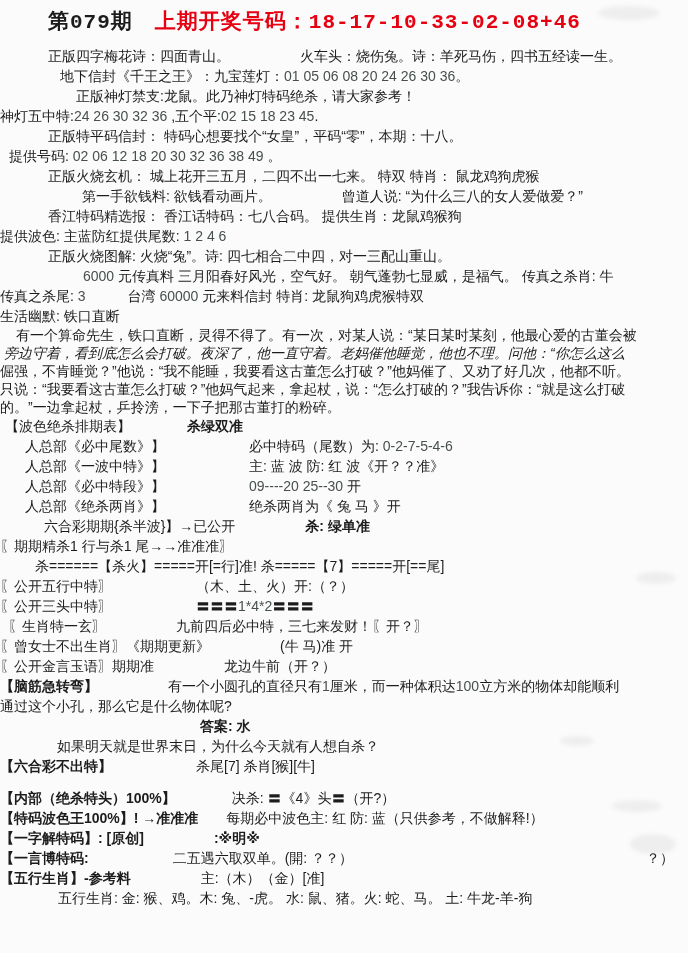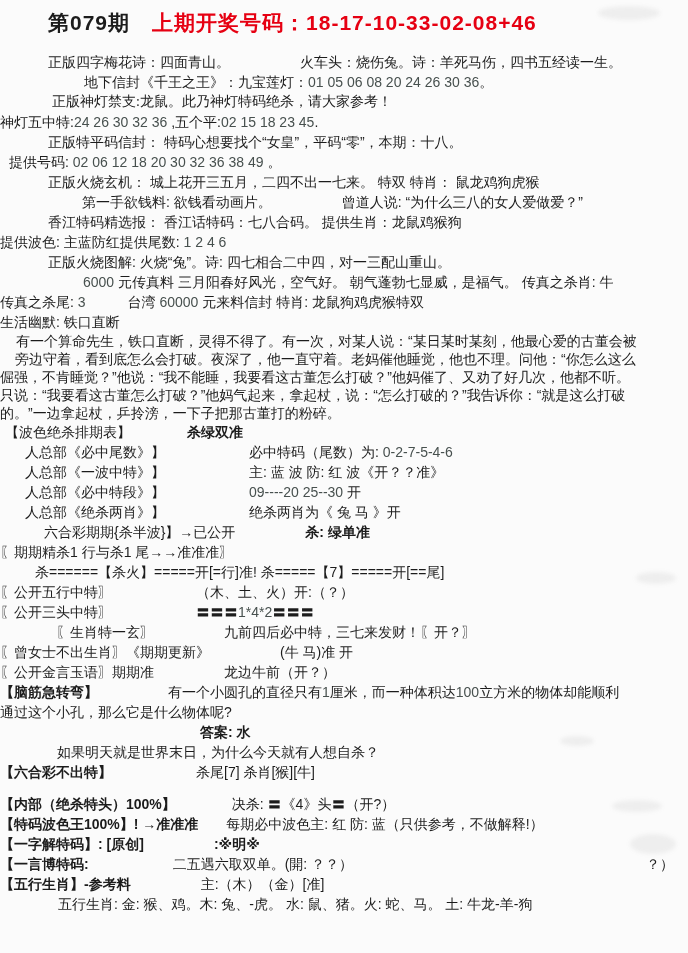--- a/index.html
+++ b/index.html
@@ -18,66 +18,66 @@
     font-family:"Liberation Sans","DejaVu Sans",sans-serif;
     color:var(--text);
   }
   .doc{padding-top:6px;}
   .line{
     position:relative;
     height:20px;line-height:20px;
     font-size:14px;
     white-space:pre;
   }
-  .line.header{height:34px;line-height:34px;margin-bottom:12px;}
+  .line.header{height:34px;line-height:34px;margin-bottom:6px;font-family:Liberation Mono, monospace;}
   .line.tight{height:18px;line-height:18px;}
   .title{font-size:21px;font-weight:700;letter-spacing:1px;}
   .titleRed{font-size:21px;font-weight:700;letter-spacing:1px;color:var(--red);}
   .b{font-weight:700;}
   .num{color:var(--num);}
   .bar{font-weight:900;}
   .right{position:absolute;right:14px;top:0;}
   .artifact{position:absolute;background:rgba(110,110,110,0.09);border-radius:50%;filter:blur(2px);}
 </style>
 </head>
 <body>
 
 <div class="sheet">
   <div class="doc" id="doc">
       <div class="line header" style="padding-left: 48px;"><span class="title">第079期</span><span class="title">　</span><span class="titleRed">上期开奖号码：18-17-10-33-02-08+46</span></div>
       <div class="line" style="padding-left: 48px;"><span>正版四字梅花诗：四面青山。</span><span>　　　　　</span><span>火车头：烧伤兔。诗：羊死马伤，四书五经读一生。</span></div>
-      <div class="line" style="padding-left: 84px;"><span>地下信封《千王之王》：九宝莲灯：</span><span class="num">01 05 06 08 20 24 26 30 36</span><span>。</span></div>
-      <div class="line" style="padding-left: 52px; font-family: Liberation Serif, serif;"><span>正版神灯禁支:龙鼠。此乃神灯特码绝杀，请大家参考！</span></div>
+      <div class="line" style="padding-left: 60px;"><span>地下信封《千王之王》：九宝莲灯：</span><span class="num">01 05 06 08 20 24 26 30 36</span><span>。</span></div>
+      <div class="line" style="padding-left: 76px;"><span>正版神灯禁支:龙鼠。此乃神灯特码绝杀，请大家参考！</span></div>
       <div class="line" style="padding-left: 0px;"><span>神灯五中特:</span><span class="num">24 26 30 32 36</span><span> ,五个平:</span><span class="num">02 15 18 23 45</span><span>.</span></div>
       <div class="line" style="padding-left: 48px;"><span>正版特平码信封： 特码心想要找个“女皇”，平码“零”，本期：十八。</span></div>
       <div class="line" style="padding-left: 9px;"><span>提供号码: </span><span class="num">02 06 12 18 20 30 32 36 38 49</span><span> 。</span></div>
       <div class="line" style="padding-left: 48px;"><span>正版火烧玄机： 城上花开三五月，二四不出一七来。 特双 特肖： 鼠龙鸡狗虎猴</span></div>
       <div class="line" style="padding-left: 82px;"><span>第一手欲钱料: 欲钱看动画片。</span><span>　　　　　</span><span>曾道人说: “为什么三八的女人爱做爱？”</span></div>
       <div class="line" style="padding-left: 48px;"><span>香江特码精选报： 香江话特码：七八合码。 提供生肖：龙鼠鸡猴狗</span></div>
       <div class="line" style="padding-left: 0px;"><span>提供波色: 主蓝防红提供尾数: </span><span class="num">1 2 4 6</span></div>
       <div class="line" style="padding-left: 48px;"><span>正版火烧图解: 火烧“兔”。诗: 四七相合二中四，对一三配山重山。</span></div>
       <div class="line" style="padding-left: 83px;"><span class="num">6000 </span><span>元传真料 三月阳春好风光，空气好。 朝气蓬勃七显威，是福气。 传真之杀肖: 牛</span></div>
       <div class="line" style="padding-left: 0px;"><span>传真之杀尾: </span><span class="num">3</span><span>　　　台湾 </span><span class="num">60000 </span><span>元来料信封 特肖: 龙鼠狗鸡虎猴特双</span></div>
       <div class="line" style="padding-left: 0px;"><span>生活幽默: 铁口直断</span></div>
       <div class="line tight" style="padding-left: 16px;"><span>有一个算命先生，铁口直断，灵得不得了。有一次，对某人说：“某日某时某刻，他最心爱的古董会被</span></div>
-      <div class="line tight" style="padding-left: 15px;"><span>旁边守着，看到底怎么会打破。夜深了，他一直守着。老妈催他睡觉，他也不理。问他：“你怎么这么</span></div>
+      <div class="line tight" style="padding-left: 4px; font-style: italic;"><span>旁边守着，看到底怎么会打破。夜深了，他一直守着。老妈催他睡觉，他也不理。问他：“你怎么这么</span></div>
       <div class="line tight" style="padding-left: 0px;"><span>倔强，不肯睡觉？”他说：“我不能睡，我要看这古董怎么打破？”他妈催了、又劝了好几次，他都不听。</span></div>
       <div class="line tight" style="padding-left: 0px;"><span>只说：“我要看这古董怎么打破？”他妈气起来，拿起杖，说：“怎么打破的？”我告诉你：“就是这么打破</span></div>
       <div class="line tight" style="padding-left: 0px;"><span>的。”一边拿起杖，乒拎滂，一下子把那古董打的粉碎。</span></div>
       <div class="line" style="padding-left: 5px;"><span>【波色绝杀排期表】</span><span>　　　　</span><span class="b">杀绿双准</span></div>
       <div class="line" style="padding-left: 25px;"><span>人总部《必中尾数》】</span><span>　　　　　　</span><span>必中特码（尾数）为: </span><span class="num">0-2-7-5-4-6</span></div>
       <div class="line" style="padding-left: 25px;"><span>人总部《一波中特》】</span><span>　　　　　　</span><span>主: 蓝 波 防: 红 波《开？？准》</span></div>
       <div class="line" style="padding-left: 25px;"><span>人总部《必中特段》】</span><span>　　　　　　</span><span class="num">09----20 25--30 </span><span>开</span></div>
       <div class="line" style="padding-left: 25px;"><span>人总部《绝杀两肖》】</span><span>　　　　　　</span><span>绝杀两肖为《 兔 马 》开</span></div>
       <div class="line" style="padding-left: 44px;"><span>六合彩期期{杀半波}】→已公开</span><span>　　　　　</span><span class="b">杀: 绿单准</span></div>
       <div class="line" style="padding-left: 0px;"><span>〖期期精杀1 行与杀1 尾→→准准准〗</span></div>
       <div class="line" style="padding-left: 35px;"><span>杀======【杀火】=====开[=行]准! 杀=====【7】=====开[==尾]</span></div>
       <div class="line" style="padding-left: 0px;"><span>〖公开五行中特〗</span><span>　　　　　　</span><span>（木、土、火）开:（？）</span></div>
       <div class="line" style="padding-left: 0px;"><span>〖公开三头中特〗</span><span>　　　　　　</span><span class="bar">〓〓〓</span><span class="num">1*4*2</span><span class="bar">〓〓〓</span></div>
-      <div class="line" style="padding-left: 8px; margin-left: 48px;"><span>〖生肖特一玄〗</span><span>　　　　　</span><span>九前四后必中特，三七来发财！〖开？〗</span></div>
+      <div class="line" style="padding-left: 8px;"><span>〖生肖特一玄〗</span><span>　　　　　</span><span>九前四后必中特，三七来发财！〖开？〗</span></div>
       <div class="line" style="padding-left: 0px;"><span>〖曾女士不出生肖〗《期期更新》</span><span>　　　　　</span><span>(牛 马)准 开</span></div>
       <div class="line" style="padding-left: 0px;"><span>〖公开金言玉语〗期期准</span><span>　　　　　</span><span>龙边牛前（开？）</span></div>
       <div class="line" style="padding-left: 0px;"><span class="b">【脑筋急转弯】</span><span>　　　　　</span><span>有一个小圆孔的直径只有</span><span class="num">1</span><span>厘米，而一种体积达</span><span class="num">100</span><span>立方米的物体却能顺利</span></div>
       <div class="line" style="padding-left: 0px;"><span>通过这个小孔，那么它是什么物体呢?</span></div>
       <div class="line" style="padding-left: 200px;"><span class="b">答案: 水</span></div>
       <div class="line" style="padding-left: 57px;"><span>如果明天就是世界末日，为什么今天就有人想自杀？</span></div>
       <div class="line" style="padding-left: 0px;"><span class="b">【六合彩不出特】</span><span>　　　　　　</span><span>杀尾[7] 杀肖[猴][牛]</span></div>
       <div class="line" style="padding-left: 0px; margin-top: 12px;"><span class="b">【内部（绝杀特头）100%】</span><span>　　　　</span><span>决杀: </span><span class="bar">〓</span><span>《4》头</span><span class="bar">〓</span><span>（开?）</span></div>
       <div class="line" style="padding-left: 0px;"><span class="b">【特码波色王100%】! →准准准</span><span>　　</span><span>每期必中波色主: 红 防: 蓝（只供参考，不做解释!）</span></div>
       <div class="line" style="padding-left: 0px;"><span class="b">【一字解特码】: [原创]</span><span>　　　　　</span><span class="b">:※明※</span></div>

